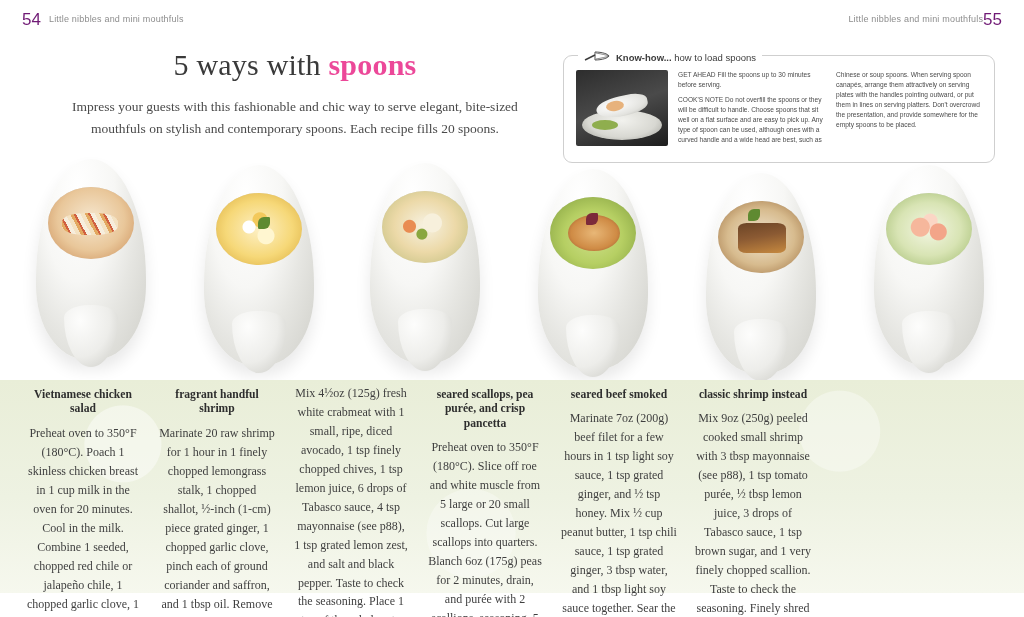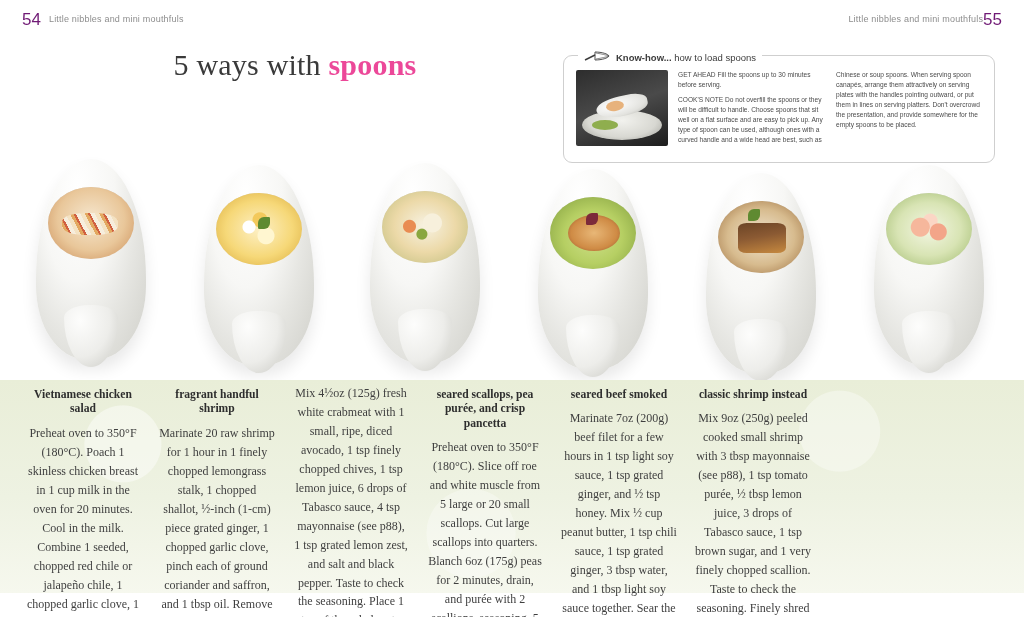--- a/index.html
+++ b/index.html
@@ -288,20 +288,21 @@
   <span class="folio">54</span><span>Little nibbles and mini mouthfuls</span>
 </div>
 <div class="running-head rh-right">
   <span>Little nibbles and mini mouthfuls</span><span class="folio">55</span>
 </div>
 
 <div class="title-block">
   <h1 class="title">
     <span>5 ways with </span><b>spoons</b>
   </h1>
+  <p class="intro">Impress your guests with this fashionable and chic way to serve elegant, bite-sized mouthfuls on stylish and contemporary spoons. Each recipe fills 20 spoons.</p>
 </div>
 
 <div class="knowhow">
   <div class="knowhow-head">
     <span class="kh-icon">
       <svg width="26" height="11" viewBox="0 0 26 11">
         <path d="M1 9 L11 4" stroke="#3c3c3c" stroke-width="1.4" fill="none"></path>
         <path d="M11 1 C18 1 24 3 25 5 C24 7 18 9 11 9 Z" fill="none" stroke="#3c3c3c" stroke-width=".9"></path>
         <path d="M12 2 C18 3 22 4 25 5" stroke="#3c3c3c" stroke-width=".6" fill="none"></path>
         <path d="M12 8 C18 7 22 6 25 5" stroke="#3c3c3c" stroke-width=".6" fill="none"></path>

